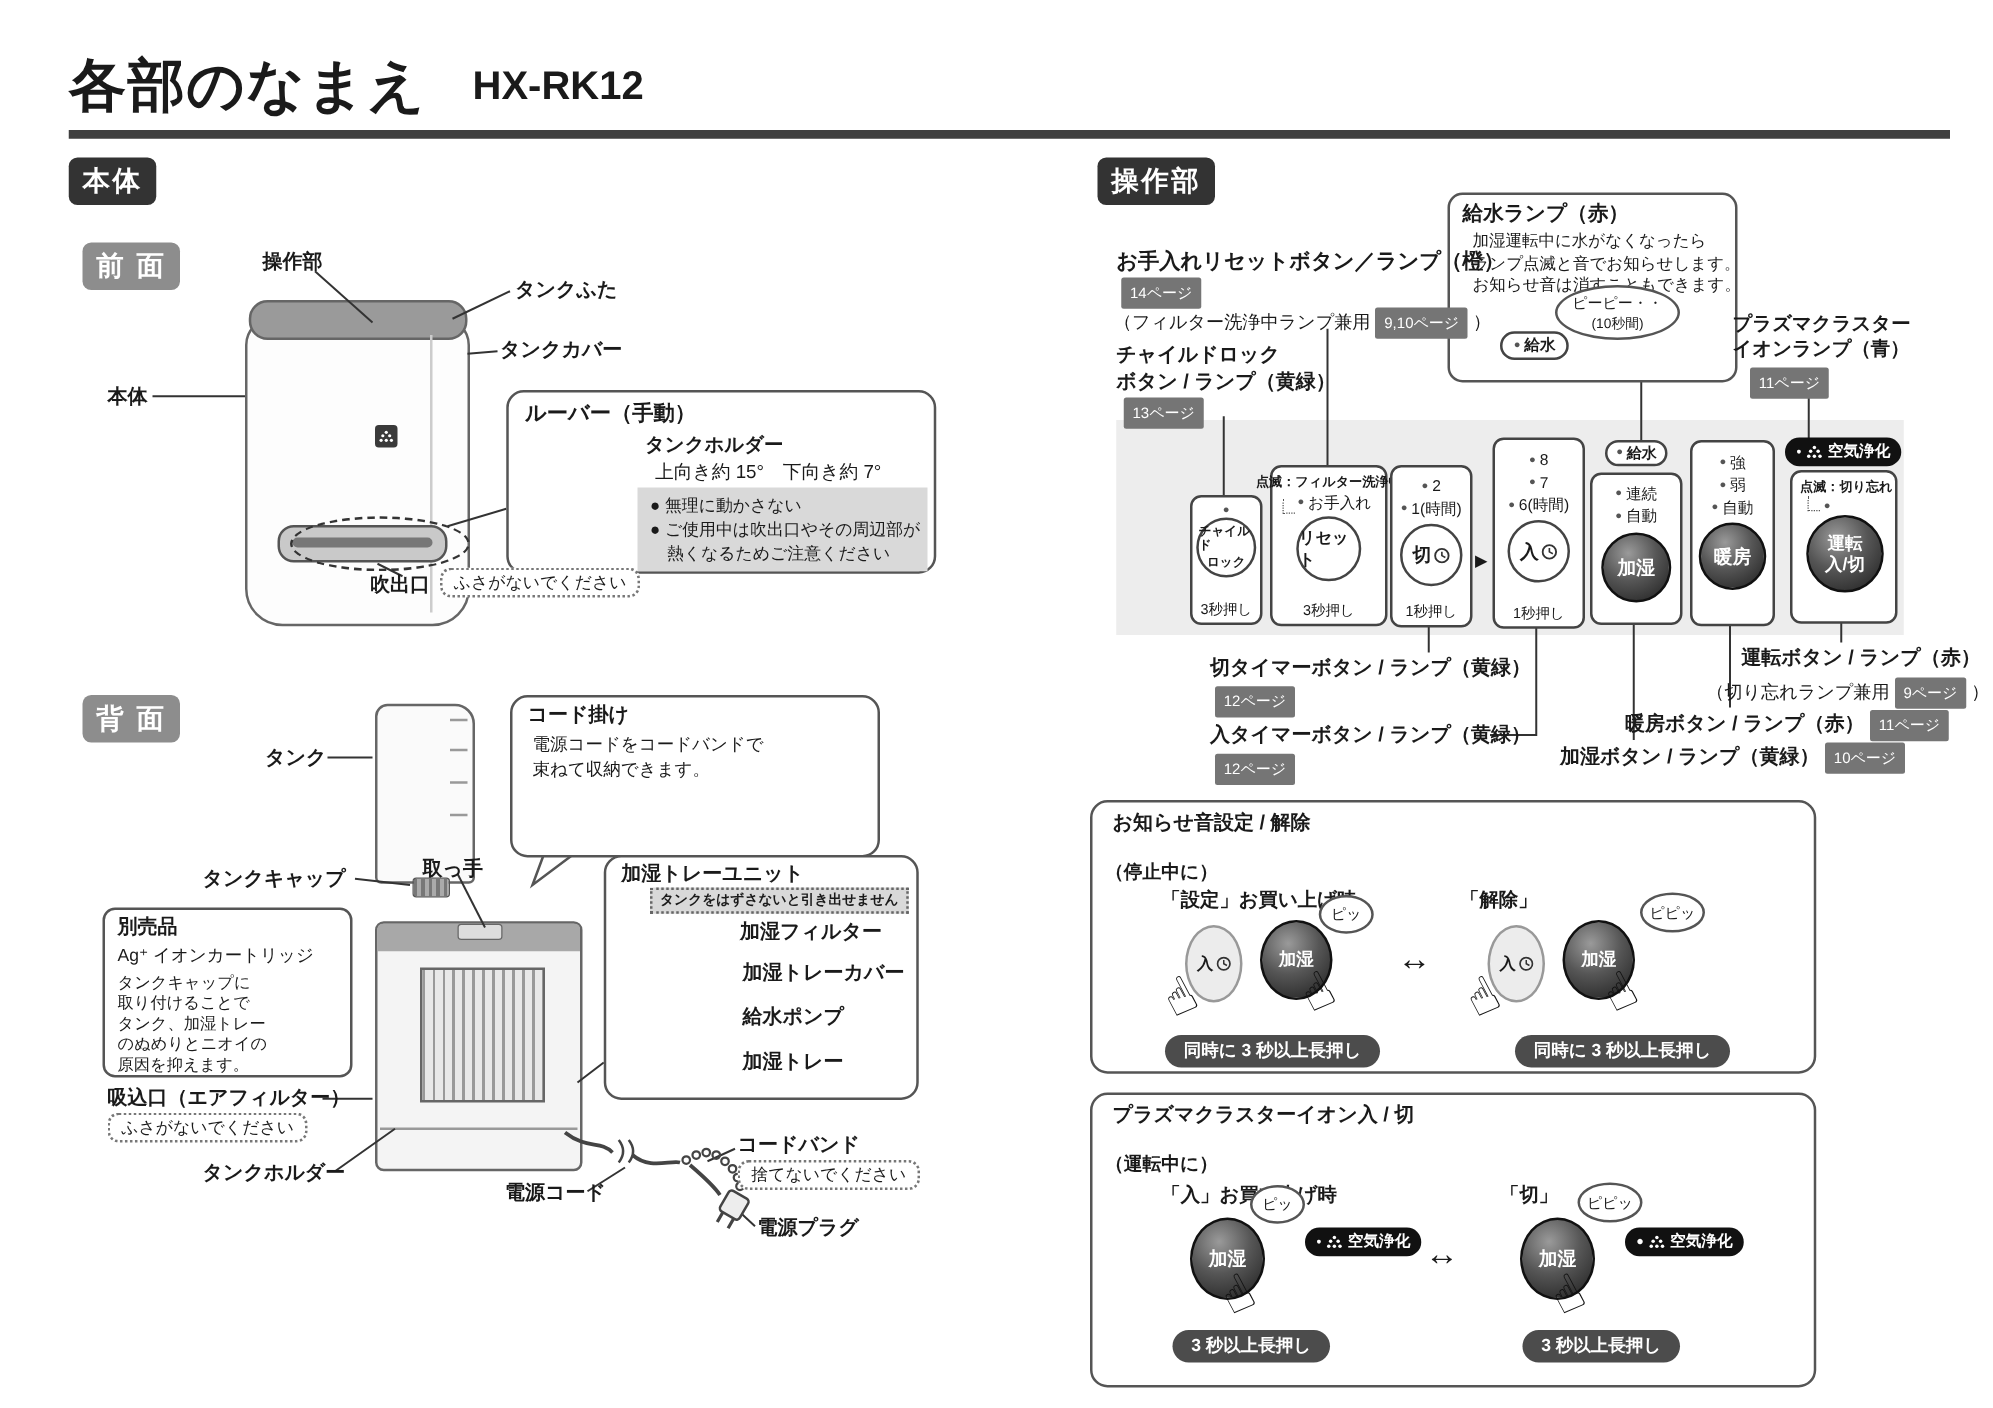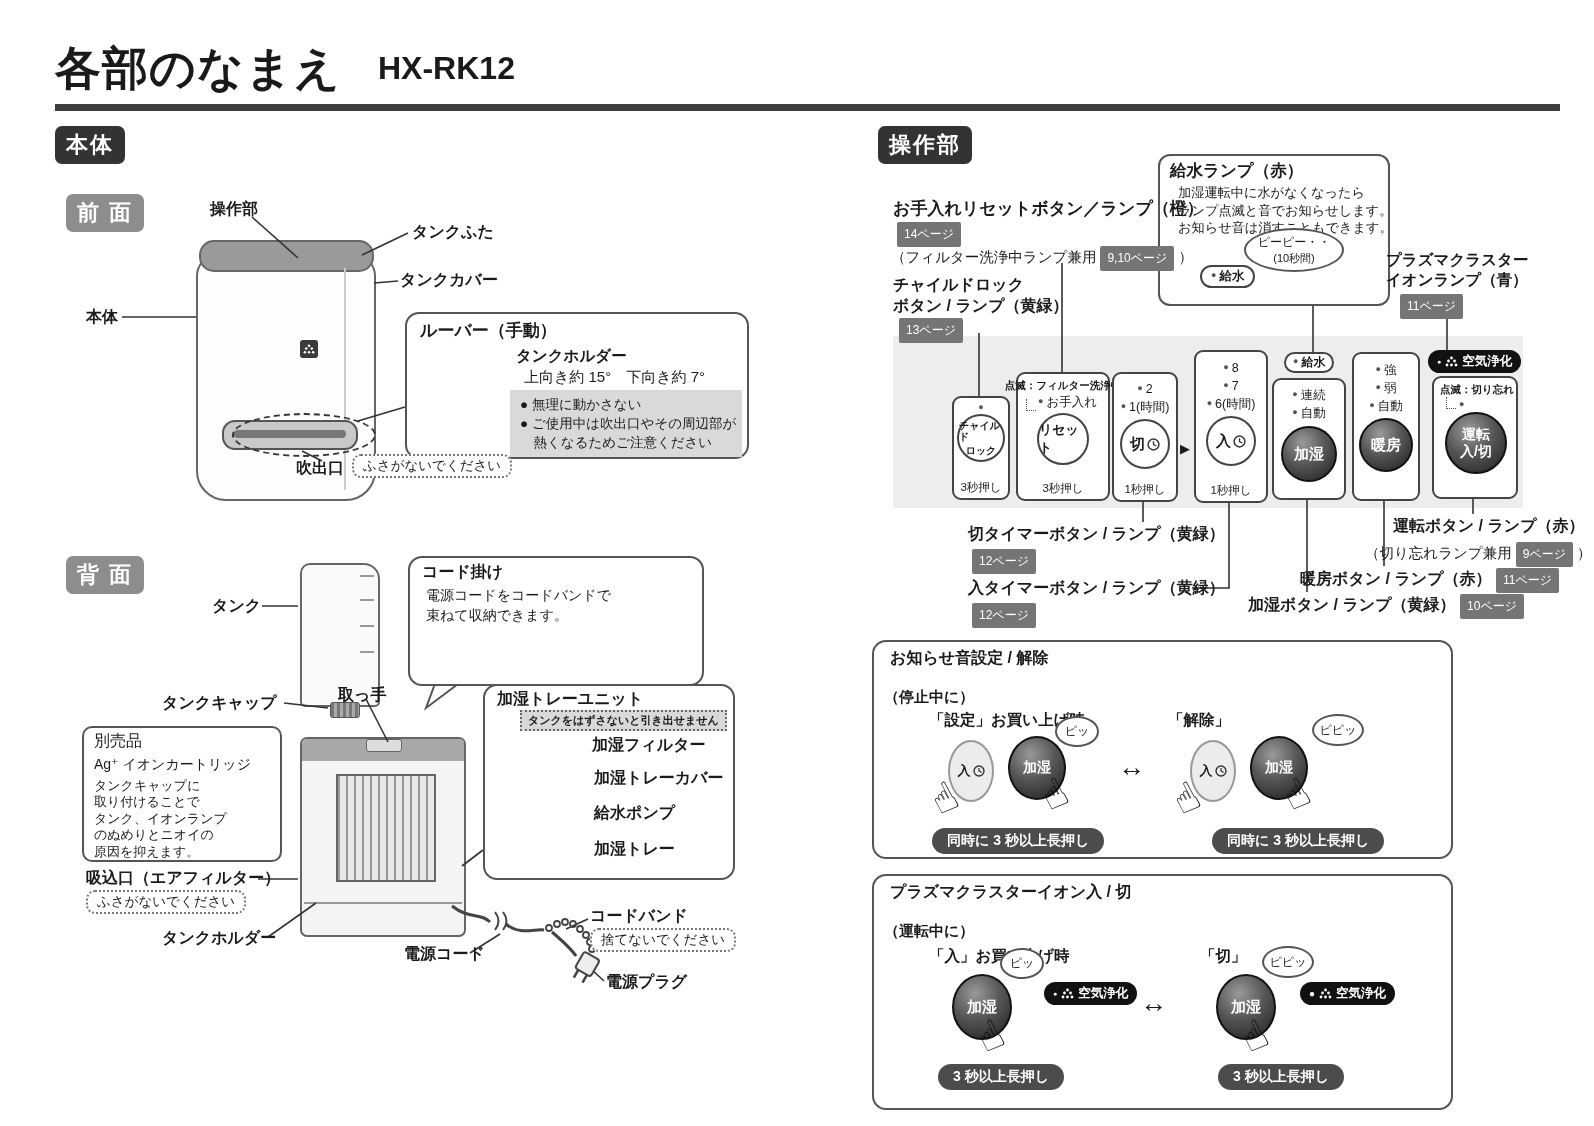--- a/index.html
+++ b/index.html
@@ -220,26 +220,26 @@
   <div class="abs lbl" style="left:606px;top:972px">電源プラグ</div>
 
   <div class="callout" style="left:408px;top:556px;width:292px;height:126px"></div>
   <div class="abs" style="left:422px;top:562px;font-size:16px;font-weight:bold">コード掛け</div>
   <div class="abs" style="left:426px;top:586px;font-size:14px;line-height:1.4">
     <div>電源コードをコードバンドで</div>
       <div>束ねて収納できます。</div>
   </div>
 
   <div class="callout" style="left:82px;top:726px;width:196px;height:132px;border-radius:10px"></div>
-  <div class="abs" style="left:94px;top:731px;font-size:16px;font-weight:normal">別売品</div>
+  <div class="abs" style="left:94px;top:731px;font-size:16px;font-weight:bold">別売品</div>
   <div class="abs" style="left:94px;top:756px;font-size:14px">Ag⁺ イオンカートリッジ</div>
   <div class="abs" style="left:94px;top:778px;font-size:13px;line-height:1.26">
     <div>タンクキャップに</div>
       <div>取り付けることで</div>
-    <div>タンク、イオンランプ</div>
+    <div>タンク、加湿トレー</div>
       <div>のぬめりとニオイの</div>
     <div>原因を抑えます。</div>
   </div>
 
   <div class="callout" style="left:483px;top:684px;width:248px;height:192px"></div>
   <div class="abs" style="left:497px;top:689px;font-size:16px;font-weight:bold">加湿トレーユニット</div>
   <div class="abs graydot" style="left:520px;top:710px;font-size:11px;padding:1px 6px">タンクをはずさないと引き出せません</div>
   <div class="abs lbl" style="left:592px;top:735px">加湿フィルター</div>
   <div class="abs lbl" style="left:594px;top:768px">加湿トレーカバー</div>
   <div class="abs lbl" style="left:594px;top:803px">給水ポンプ</div>

